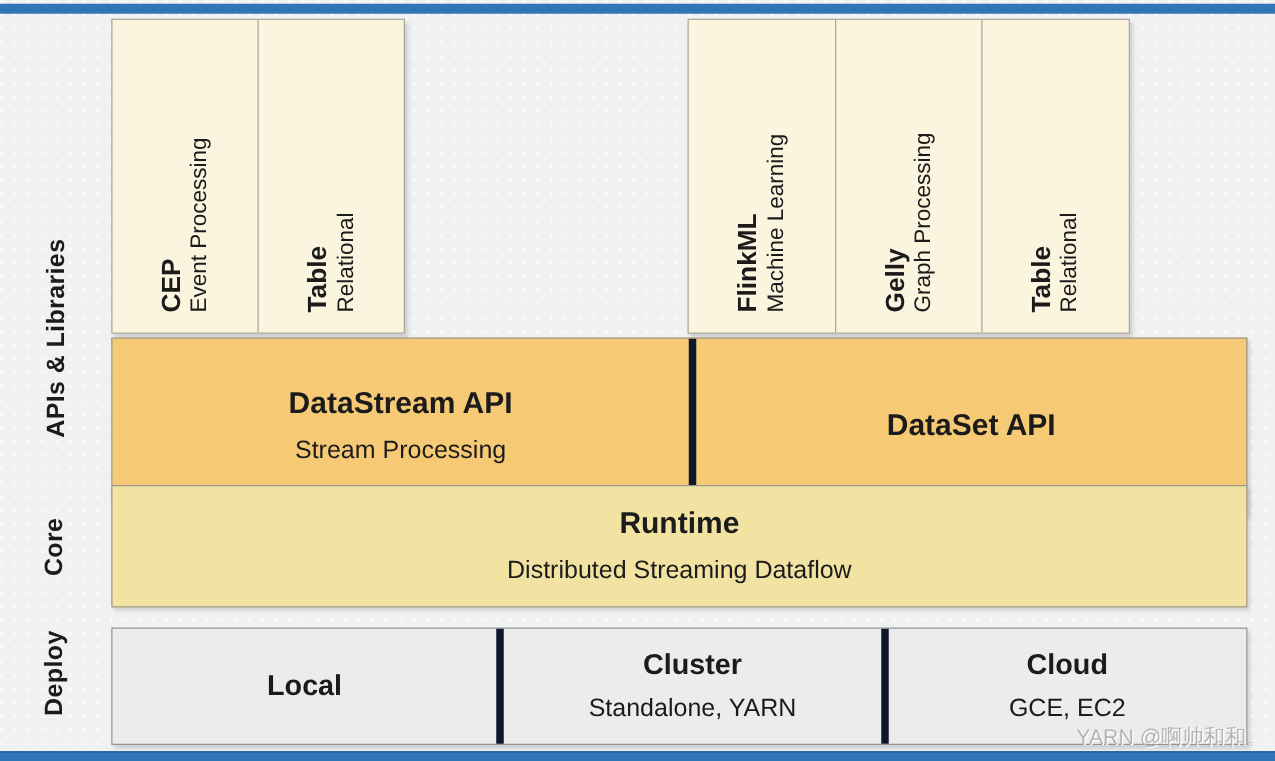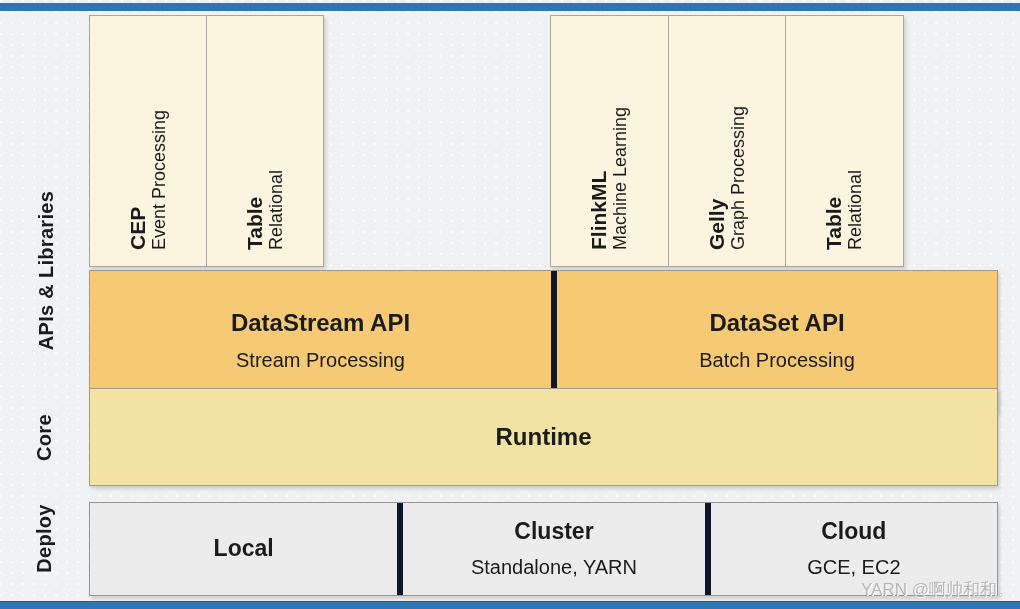--- a/index.html
+++ b/index.html
@@ -178,27 +178,27 @@
     </div>
   </div>
 
   <div class="band api">
     <div class="band-cell api-cell-left">
       <div class="band-title">DataStream API</div>
       <div class="band-sub">Stream Processing</div>
     </div>
     <div class="band-cell api-cell-right">
       <div class="band-title">DataSet API</div>
-      <div class="band-sub">Batch Processing</div>
     </div>
   </div>
 
   <div class="band core">
     <div class="band-cell core-cell">
       <div class="band-title">Runtime</div>
+      <div class="band-sub">Distributed Streaming Dataflow</div>
     </div>
   </div>
 
   <div class="band deploy">
     <div class="band-cell deploy-cell-1">
       <div class="band-title">Local</div>
     </div>
     <div class="band-cell deploy-cell-2">
       <div class="band-title">Cluster</div>
       <div class="band-sub">Standalone, YARN</div>

